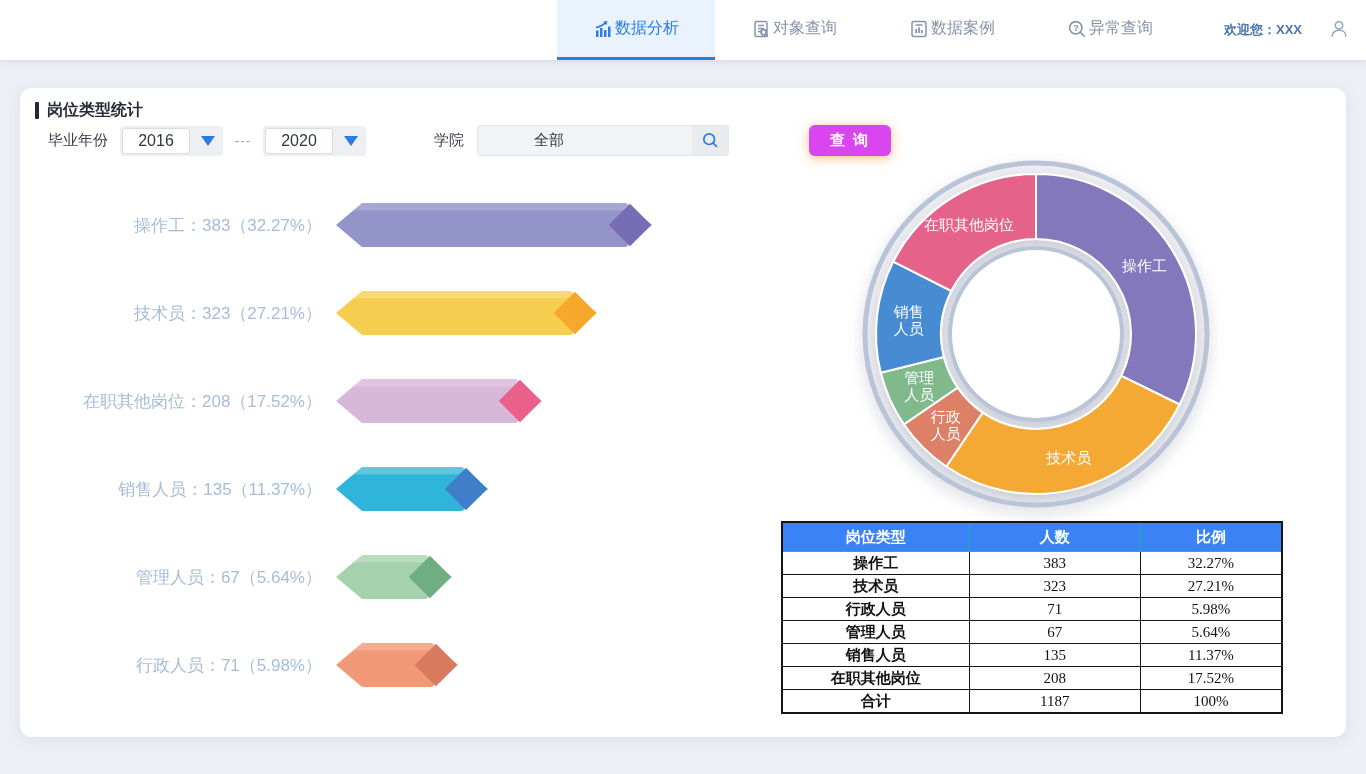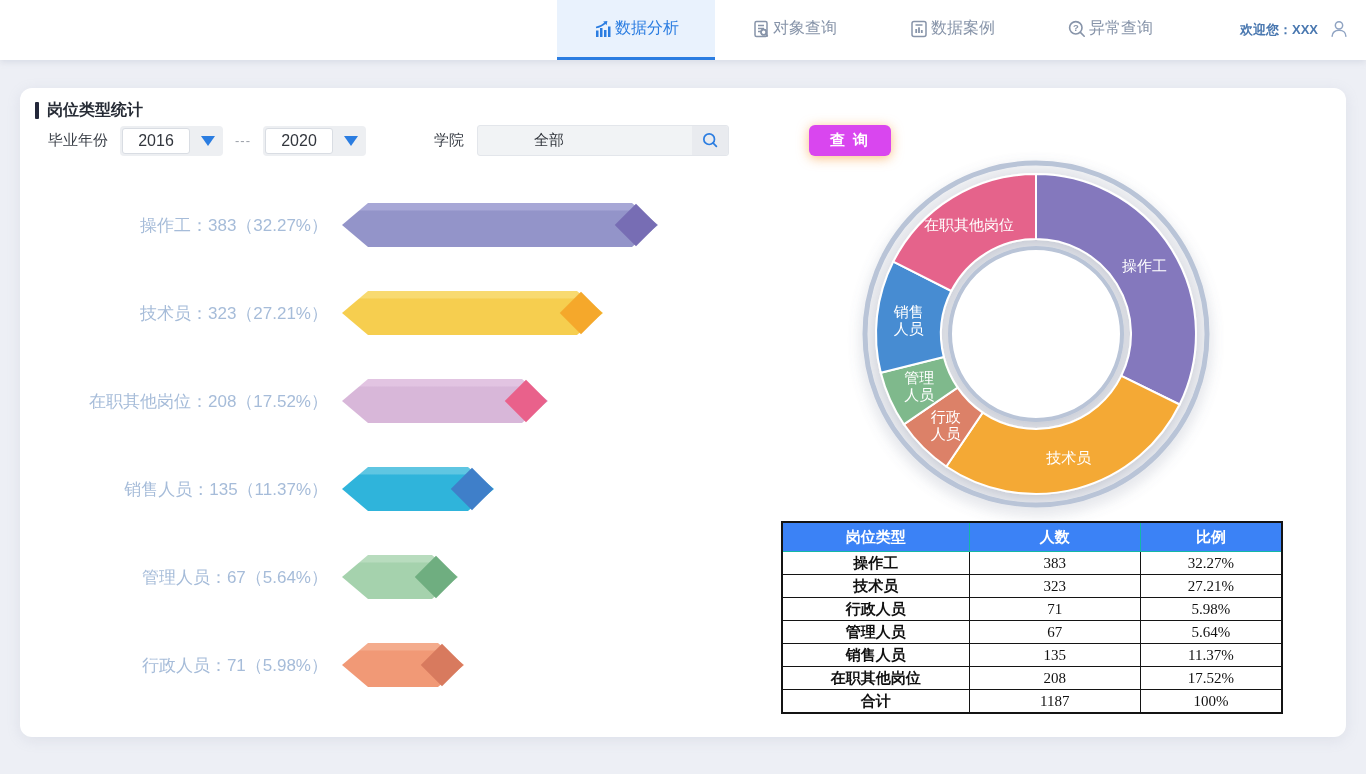--- a/index.html
+++ b/index.html
@@ -6,21 +6,21 @@
   body{width:1366px;height:774px;background:#EDEFF5;font-family:"Liberation Sans",sans-serif;overflow:hidden;position:relative;}
 
   
   .topbar{position:relative;height:60px;background:#fff;display:flex;align-items:stretch;
           box-shadow:0 2px 6px rgba(160,170,190,.28);z-index:5;}
   .tabs{display:flex;margin-left:557px;}
   .tab{width:158px;display:flex;align-items:center;justify-content:center;gap:2px;
        font-size:16px;color:#8794A9;cursor:pointer;border-bottom:3px solid transparent;box-sizing:border-box;}
   .tab.active{background:#E9F2FD;color:#2B7DE1;border-bottom-color:#2B7DE1;}
   .tab .ticon{display:flex;align-items:center;}
-  .welcome{margin-left:auto;margin-right:16px;display:flex;align-items:center;gap:10px;
+  .welcome{margin-left:auto;margin-right:16px;display:flex;align-items:center;gap:26px;
            color:#4A78B0;font-size:13px;font-weight:700;}
 
   
   .card{position:absolute;left:20px;top:88px;width:1326px;height:649px;background:#fff;
         border-radius:12px;box-shadow:0 3px 14px rgba(140,150,175,.16);}
   .panel-title{position:absolute;left:15px;top:12px;display:flex;align-items:center;gap:8px;
                font-size:16px;font-weight:700;color:#262B35;text-align:right;}
   .title-bar{width:4px;height:17px;background:#23273A;border-radius:1px;}
 
   
@@ -38,21 +38,21 @@
   .college-input{position:relative;margin-left:13px;width:250px;height:29px;background:#F1F3F5;
                  border:1px solid #E3E6EB;border-radius:3px;display:flex;align-items:center;box-sizing:content-box;}
   .college-value{flex:1;padding-left:12px;font-size:15px;color:#32363D;margin-left:44px;}
   .search-zone{width:36px;height:100%;background:#E9EBEF;display:flex;align-items:center;
                justify-content:center;cursor:pointer;border-radius:0 3px 3px 0;}
   .query-btn{margin-left:80px;width:82px;height:31px;background:#d946ef;border:none;border-radius:6px;
              color:#fff;font-size:15px;font-weight:700;letter-spacing:2px;cursor:pointer;
              box-shadow:0 2px 12px rgba(248,156,61,.65);}
 
   
-  .bar-row{position:absolute;left:0;height:44px;width:700px;margin-left:6px;}
+  .bar-row{position:absolute;left:0;height:44px;width:700px;}
   .bar-label{position:absolute;left:0;width:302px;top:50%;transform:translateY(-50%);
              text-align:right;font-size:17px;color:#A6BCD9;white-space:nowrap;}
   .bar-shape{position:absolute;left:316px;top:0;height:44px;}
   .bar-body{position:absolute;inset:0;
             clip-path:polygon(0 50%,26px 0,calc(100% - 26px) 0,100% 50%,calc(100% - 26px) 100%,26px 100%);}
   .bar-diamond{position:absolute;right:7px;top:7px;width:30px;height:30px;transform:rotate(45deg);}
 
   
   #pie-svg{position:absolute;left:824px;top:54px;}
   #pie-svg text{font-family:"Liberation Sans",sans-serif;font-size:15px;fill:#fff;}

